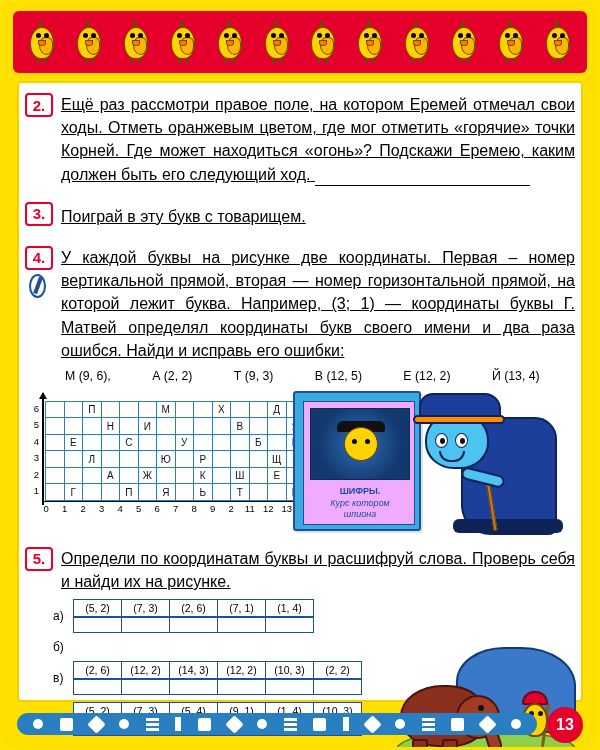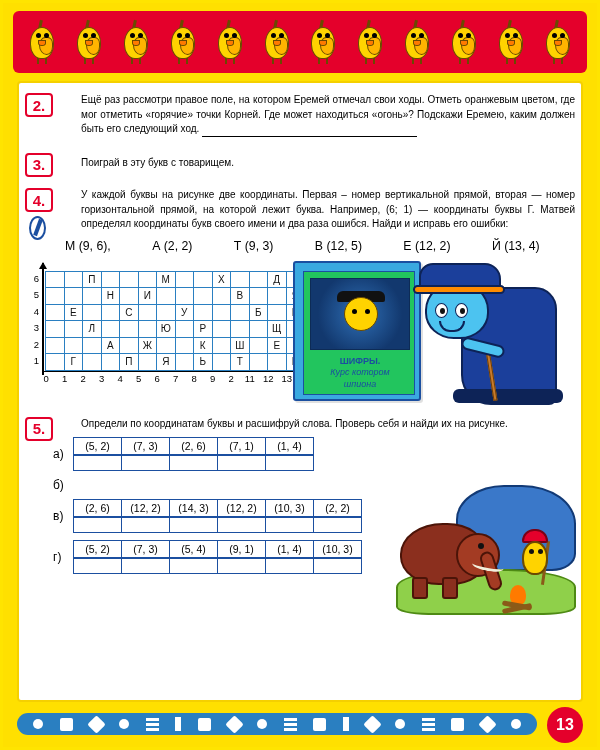--- a/index.html
+++ b/index.html
@@ -83,25 +83,26 @@
     position: absolute; left: 0; top: 0;
     width: 28px; height: 24px;
     background: #fff;
     border: 2px solid #e4002b;
     border-radius: 4px;
     color: #e4002b;
     font-weight: bold; font-size: 15px;
     display: flex; align-items: center; justify-content: center;
   }
   .task-body {
-    margin-left: 56px;
-    font-size: 10px;
+    margin-left: 36px;
+    font-size: 16px;
     line-height: 1.45;
     color: #000;
     text-align: justify;
+    text-decoration: underline;
   }
   .fill-line {
     display: inline-block;
     border-bottom: 1px solid #000;
     width: 215px; height: 12px;
     vertical-align: bottom;
   }
 
   
   .pencil-icon {
@@ -182,21 +183,21 @@
   .illo-book {
     position: absolute; right: 0px; top: -6px; width: 290px; height: 156px;
   }
   .book-open {
     position: absolute; left: 8px; top: 4px; width: 128px; height: 140px;
     background: #3aa9e0; border: 2px solid #1b4fa0; border-radius: 3px;
     box-shadow: 2px 2px 0 rgba(0,0,0,.12);
   }
   .book-page {
     position: absolute; left: 8px; top: 8px; width: 112px; height: 124px;
-    background: #22c55e; border: 1px solid #1b4fa0;
+    background: #f0abfc; border: 1px solid #1b4fa0;
   }
   .book-pic {
     position: absolute; left: 6px; top: 6px; width: 100px; height: 72px;
     background: radial-gradient(circle at 50% 50%, #2f6fb5 0%, #12386e 70%);
     border: 1px solid #0d2b56;
   }
   .book-pic .spy {
     position: absolute; left: 33px; top: 18px; width: 34px; height: 34px;
     background: #ffd300; border-radius: 50%; border: 1px solid #6b4a00;
   }
@@ -528,21 +529,21 @@
       <div class="num-box">3.</div>
       <div class="task-body" style="padding-top:3px;">Поиграй в эту букв с товарищем.</div>
     </div>
 
     <div class="task" style="margin-top:18px;">
       <div class="num-box">4.</div>
       <div class="pencil-icon">
         <div class="p-oval"></div>
           <div class="p-stick"></div>
       </div>
-      <div class="task-body">У каждой буквы на рисунке две координаты. Первая – номер вертикальной прямой, вторая — номер горизонтальной прямой, на которой лежит буква. Например, (6; 1) — координаты буквы Г. Матвей определял координаты букв своего имени и два раза ошибся. Найди и исправь его ошибки:</div>
+      <div class="task-body">У каждой буквы на рисунке две координаты. Первая – номер вертикальной прямой, вторая — номер горизонтальной прямой, на которой лежит буква. Например, (3; 1) — координаты буквы Г. Матвей определял координаты букв своего имени и два раза ошибся. Найди и исправь его ошибки:</div>
       <div class="coord-list">
         <span class="ci">М  (9, 6),</span>
         <span class="ci">А  (2, 2)</span>
         <span class="ci">Т  (9, 3)</span>
         <span class="ci">В  (12, 5)</span>
         <span class="ci">Е  (12, 2)</span>
         <span class="ci">Й  (13, 4)</span>
       </div>
     </div>
 

